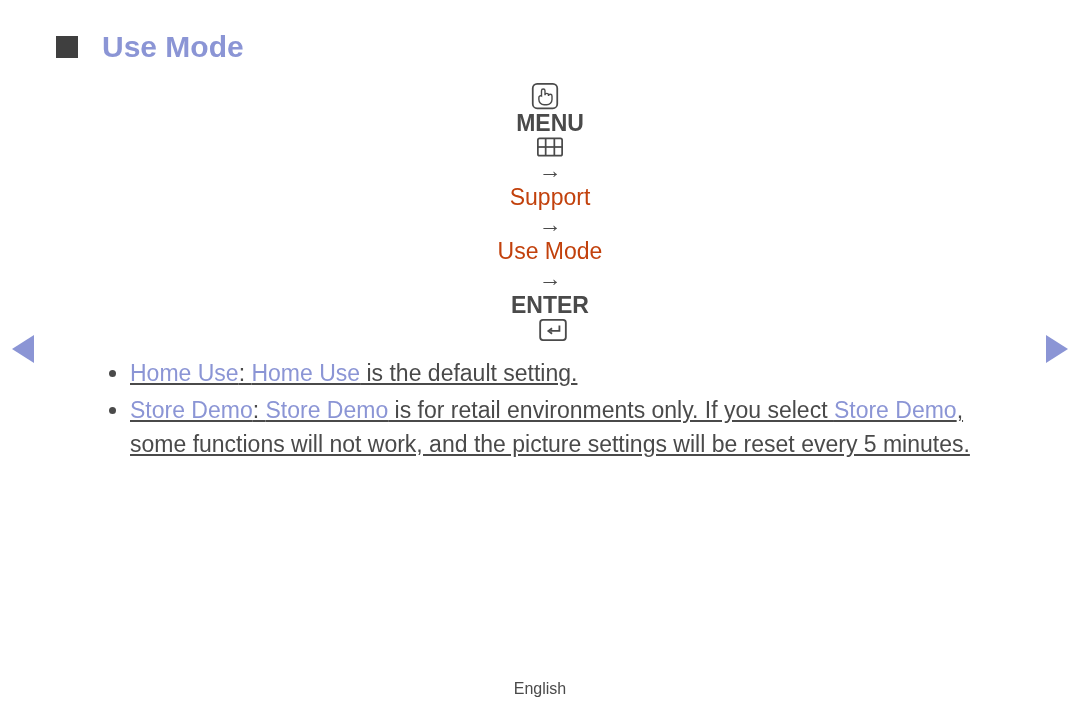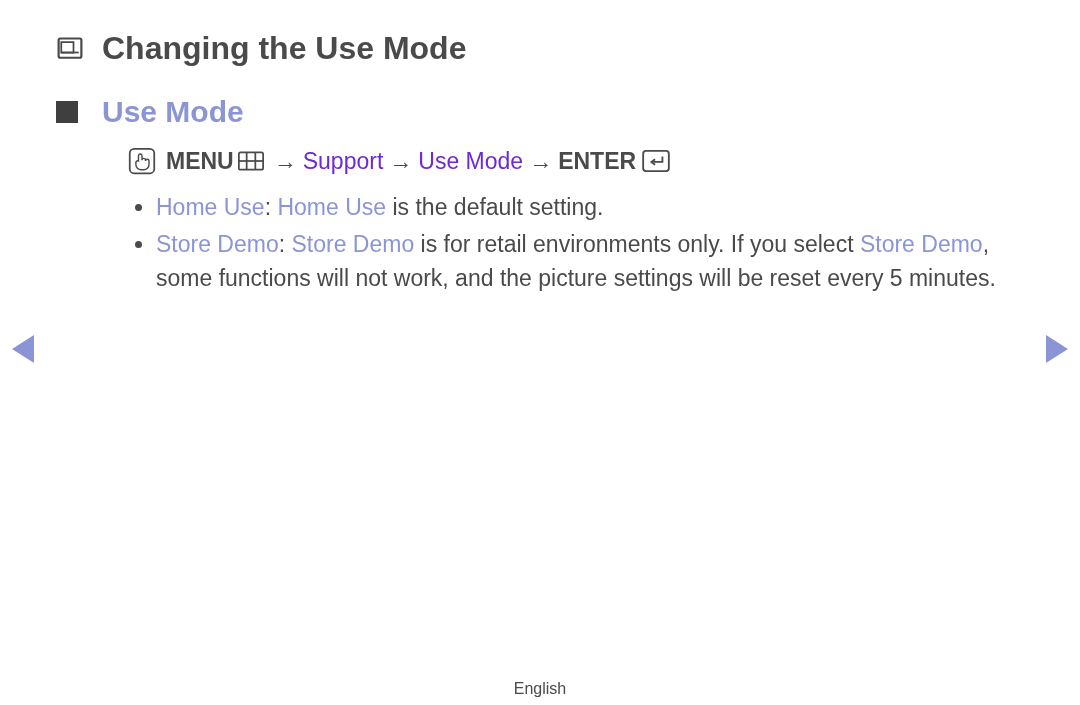--- a/index.html
+++ b/index.html
@@ -46,44 +46,46 @@
     flex-shrink: 0;
   }
   .section-heading {
     font-size: 30px;
     font-weight: bold;
     color: #8b95d5;
   }
   .breadcrumb-line {
     display: flex;
     align-items: center;
-    margin-left: 72px;
+    margin-left: 44px;
     margin-bottom: 16px;
     font-size: 23px;
+    flex-direction: column;
   }
   .hand-icon { margin-right: 10px; }
   .hand-icon svg { width: 28px; height: 28px; display: block; }
   .bc-bold { font-weight: bold; color: #4a4a4a; }
-  .bc-blue { color: #6d28d9; }
+  .bc-blue { color: #c2410c; }
   .menu-grid-icon { margin: 0 4px; display: inline-flex; }
   .menu-grid-icon svg { width: 26px; height: 20px; vertical-align: middle; }
   .enter-icon { margin-left: 6px; display: inline-flex; }
   .enter-icon svg { width: 28px; height: 22px; vertical-align: middle; }
   .arrow-sep { margin: 0 6px; color: #4a4a4a; }
   .intro {
     margin-left: 50px;
     font-size: 23px;
     line-height: 1.45;
     margin-bottom: 10px;
   }
   .blue { color: #8b95d5; }
   ul.opts {
     list-style: disc;
-    margin: 0 0 0 100px;
+    margin: 0 0 0 74px;
     padding: 0;
+    text-decoration: underline;
   }
   ul.opts li {
     font-size: 23px;
     line-height: 1.45;
     margin-bottom: 4px;
   }
   .nav-left, .nav-right {
     position: absolute;
     top: 335px;
     width: 0;
@@ -105,30 +107,20 @@
     width: 100%;
     text-align: center;
     font-size: 16px;
     color: #4a4a4a;
   }
 </style>
 </head>
 <body>
 
 <div class="page">
-  <div class="title-line">
-    <span class="book-icon">
-      <svg viewBox="0 0 32 32">
-        <rect x="3" y="4" width="26" height="22" rx="2" ry="2" fill="none" stroke="#4a4a4a" stroke-width="2.5"></rect>
-        <path d="M6 8 h14 v12 h-14 z" fill="none" stroke="#4a4a4a" stroke-width="2"></path>
-        <line x1="6" y1="20" x2="26" y2="20" stroke="#4a4a4a" stroke-width="2"></line>
-      </svg>
-    </span>
-    <span class="title-text">Changing the Use Mode</span>
-  </div>
 
   <div class="section-line">
     <span class="square-bullet"></span>
     <span class="section-heading">Use Mode</span>
   </div>
 
   <div class="breadcrumb-line">
     <span class="hand-icon">
       <svg viewBox="0 0 32 32">
         <rect x="2" y="2" width="28" height="28" rx="5" fill="none" stroke="#4a4a4a" stroke-width="2"></rect>

